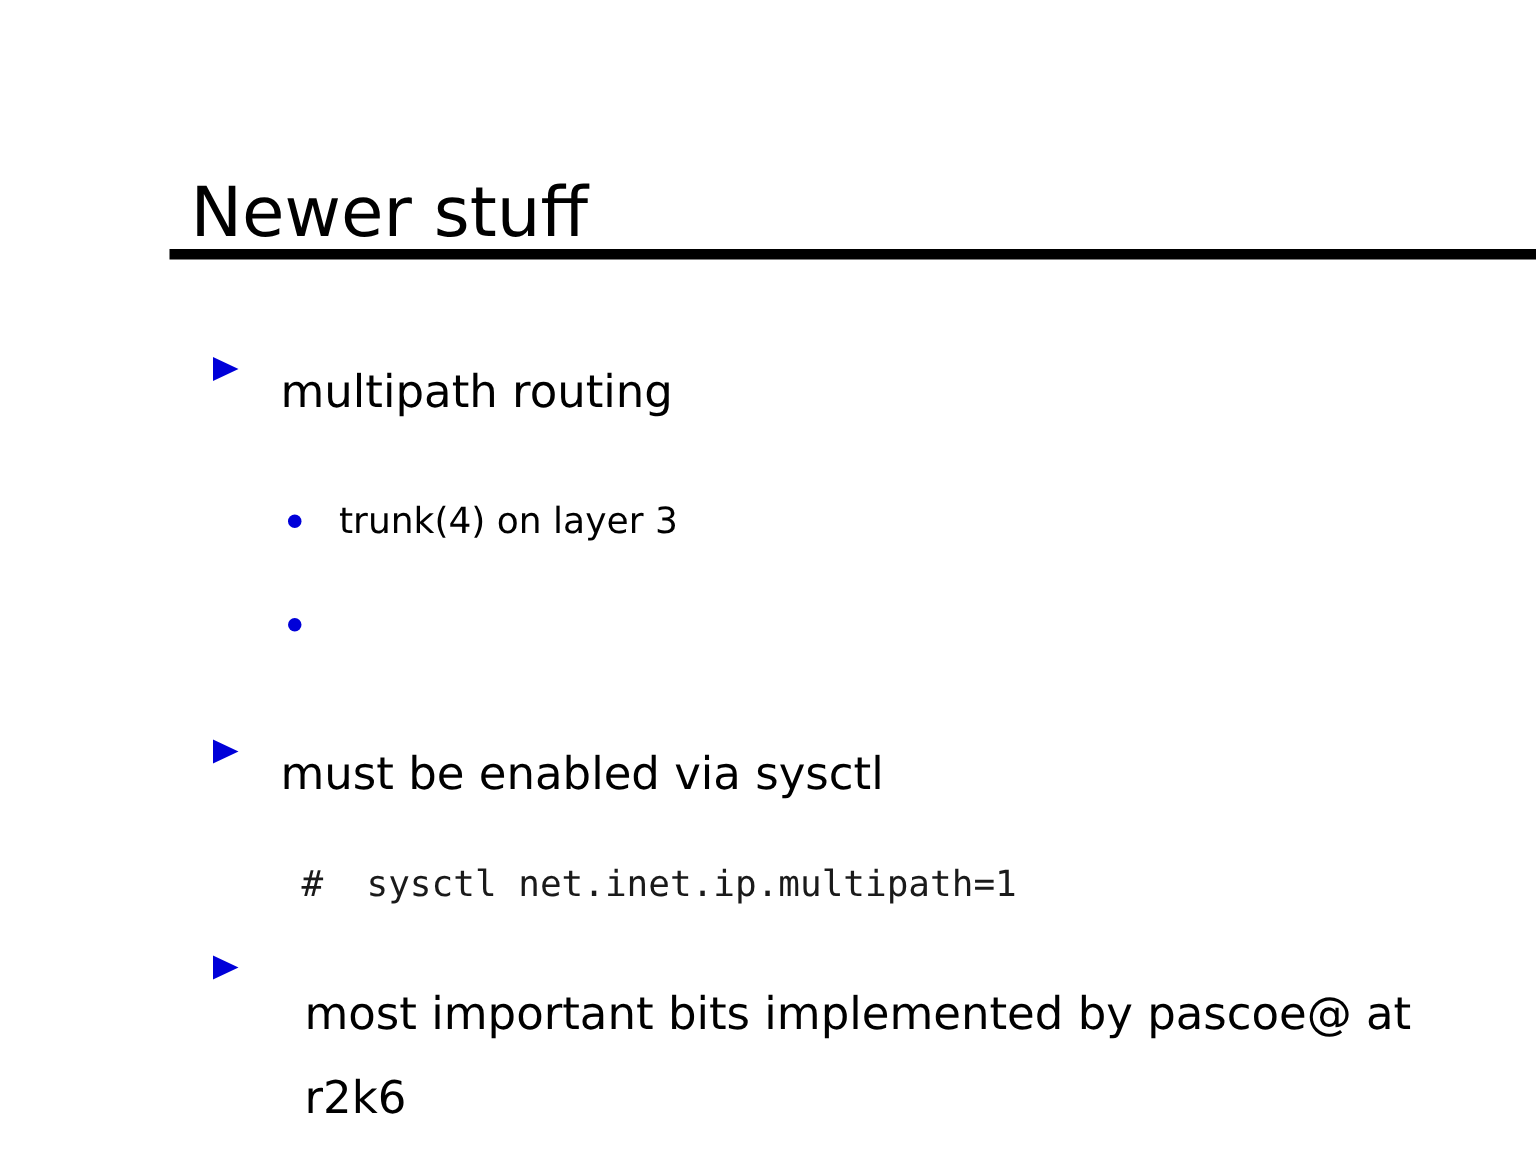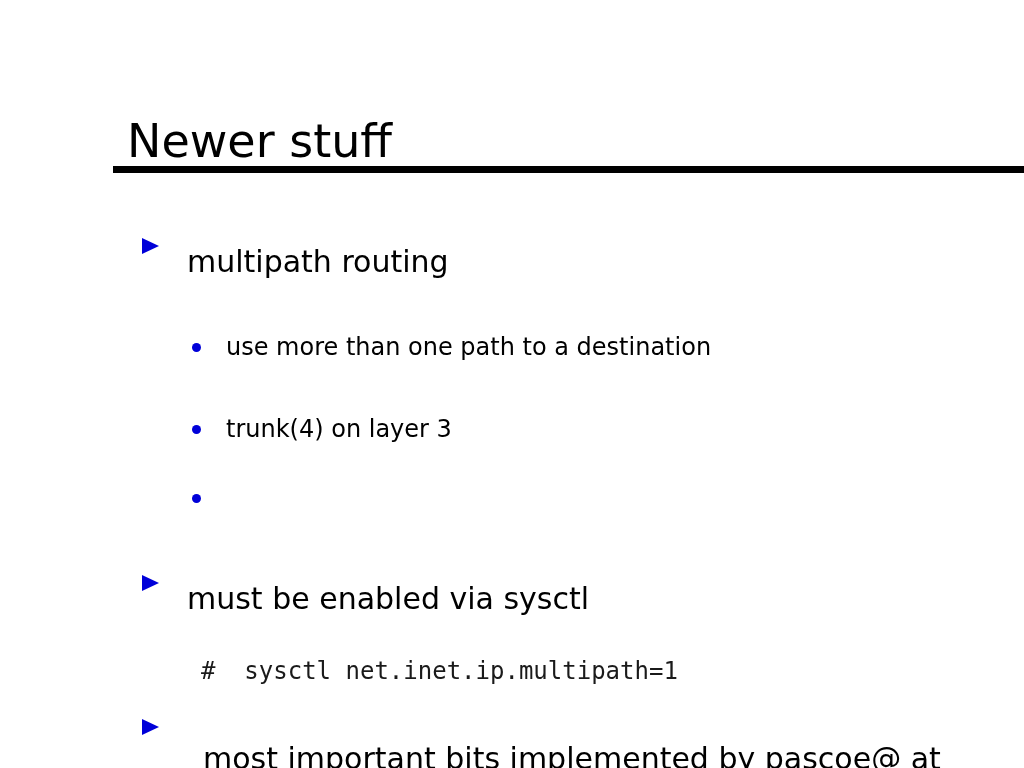--- a/index.html
+++ b/index.html
@@ -93,24 +93,20 @@
 
   <div class="content">
 
     <div class="b1">
       <span class="tri"></span>
       <span class="b1-text">multipath routing</span>
     </div>
     <ul class="sub">
       <li class="sub-row">
         <span class="dot"></span>
-        <span>use more than one path to a destination</span>
-      </li>
-      <li class="sub-row">
-        <span class="dot"></span>
         <span>trunk(4) on layer 3</span>
       </li>
       <li class="sub-row">
         <span class="dot"></span>
       </li>
     </ul>
 
     <div class="b1 gap-heading">
       <span class="tri"></span>
       <span class="b1-text">must be enabled via sysctl</span>

